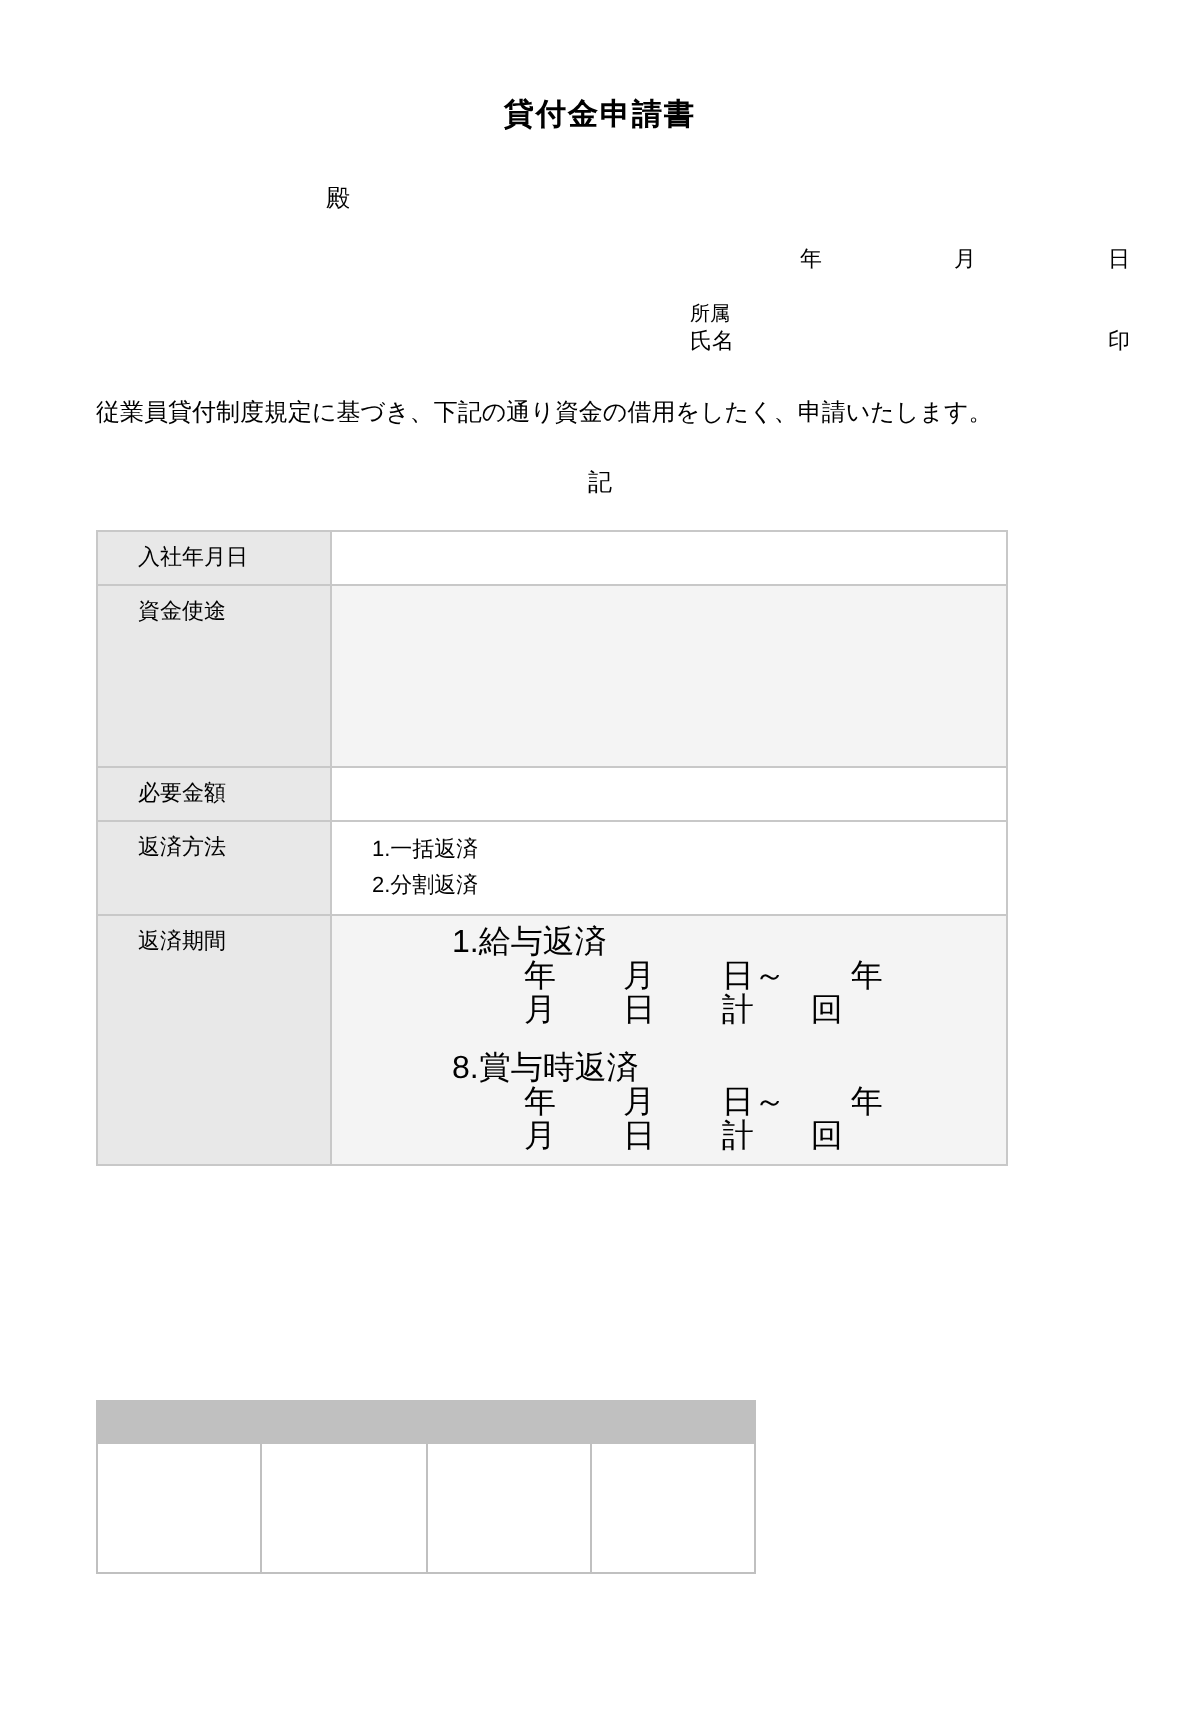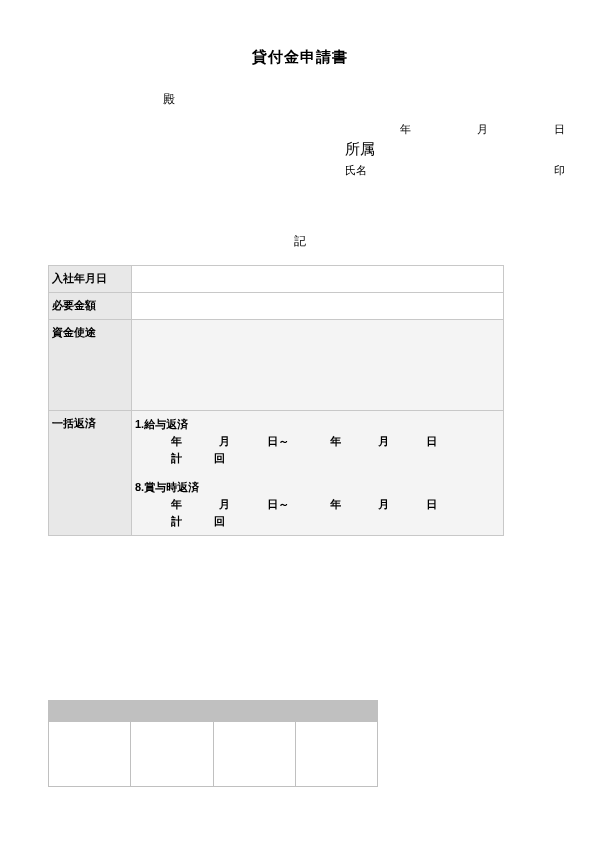--- a/index.html
+++ b/index.html
@@ -47,24 +47,24 @@
     left: 400px;
     width: 165px;
     font-size: 11px;
     display: flex;
     justify-content: space-between;
   }
   .date-row span { display: inline-block; }
 
   .affil-row {
     position: absolute;
-    top: 140px;
+    top: 150px;
     left: 345px;
     width: 220px;
-    font-size: 15px;
+    font-size: 10px;
   }
   .name-row {
     position: absolute;
     top: 163px;
     left: 345px;
     width: 220px;
     font-size: 11px;
     display: flex;
     justify-content: space-between;
     gap: 15px;
@@ -91,22 +91,21 @@
     top: 265px;
     left: 48px;
     width: 456px;
     border-collapse: collapse;
     table-layout: fixed;
     font-size: 11px;
   }
   table.main-table td {
     border: 1px solid #c8c8c8;
     vertical-align: top;
-    padding: 5px 3px;
-    font-weight: bold;
+    padding: 5px 20px;
   }
   table.main-table td.lbl {
     width: 76px;
     background: #e8e8e8;
     font-size: 11px;
     color: #000;
     white-space: nowrap;
   }
   table.main-table td.val {
     background: #f4f4f4;
@@ -125,22 +124,23 @@
     font-size: 11px;
   }
   .inline-fields .f1 { width: 70px; }
   .inline-fields .f2 { width: 60px; }
 
   .repay-line {
     font-size: 11px;
     line-height: 18px;
   }
   .term-grid {
-    font-size: 11px;
+    font-size: 16px;
     line-height: 17px;
+    margin-left: 40px;
   }
   .term-grid .row2 {
     padding-left: 36px;
     letter-spacing: 0px;
   }
   .term-grid .row2 span {
     display: inline-block;
   }
   .tg-a { width: 45px; }
   .tg-b { width: 45px; }
@@ -189,39 +189,47 @@
 
   <div class="affil-row">
     <span>所属</span>
   </div>
 
   <div class="name-row">
     <span>氏名</span>
     <span>印</span>
   </div>
 
+  <div class="lead-text">従業員貸付制度規定に基づき、下記の通り資金の借用をしたく、申請いたします。</div>
 
   <div class="ki-mark">記</div>
 
   <table class="main-table">
     <tbody>
         <tr>
       <td class="lbl h-small">入社年月日</td>
       <td class="val-white h-small"></td>
     </tr>
     <tr>
+      <td class="lbl h-use">資金使途</td>
+      <td class="val h-use"></td>
+    </tr>
+    <tr>
       <td class="lbl h-small">必要金額</td>
       <td class="val-white h-small"></td>
     </tr>
     <tr>
-      <td class="lbl h-use">資金使途</td>
-      <td class="val h-use"></td>
-    </tr>
-    <tr>
-      <td class="lbl">一括返済</td>
+      <td class="lbl h-med">返済方法</td>
+      <td class="val-white">
+        <div class="repay-line">1.一括返済</div>
+        <div class="repay-line">2.分割返済</div>
+      </td>
+    </tr>
+    <tr>
+      <td class="lbl">返済期間</td>
       <td class="val">
         <div class="term-grid">
           <div>1.給与返済</div>
           <div class="row2">
             <span class="tg-a">年</span>
             <span class="tg-b">月</span>
             <span class="tg-c">日～</span>
             <span class="tg-d">年</span>
             <span class="tg-e">月</span>
             <span class="tg-f">日</span>

